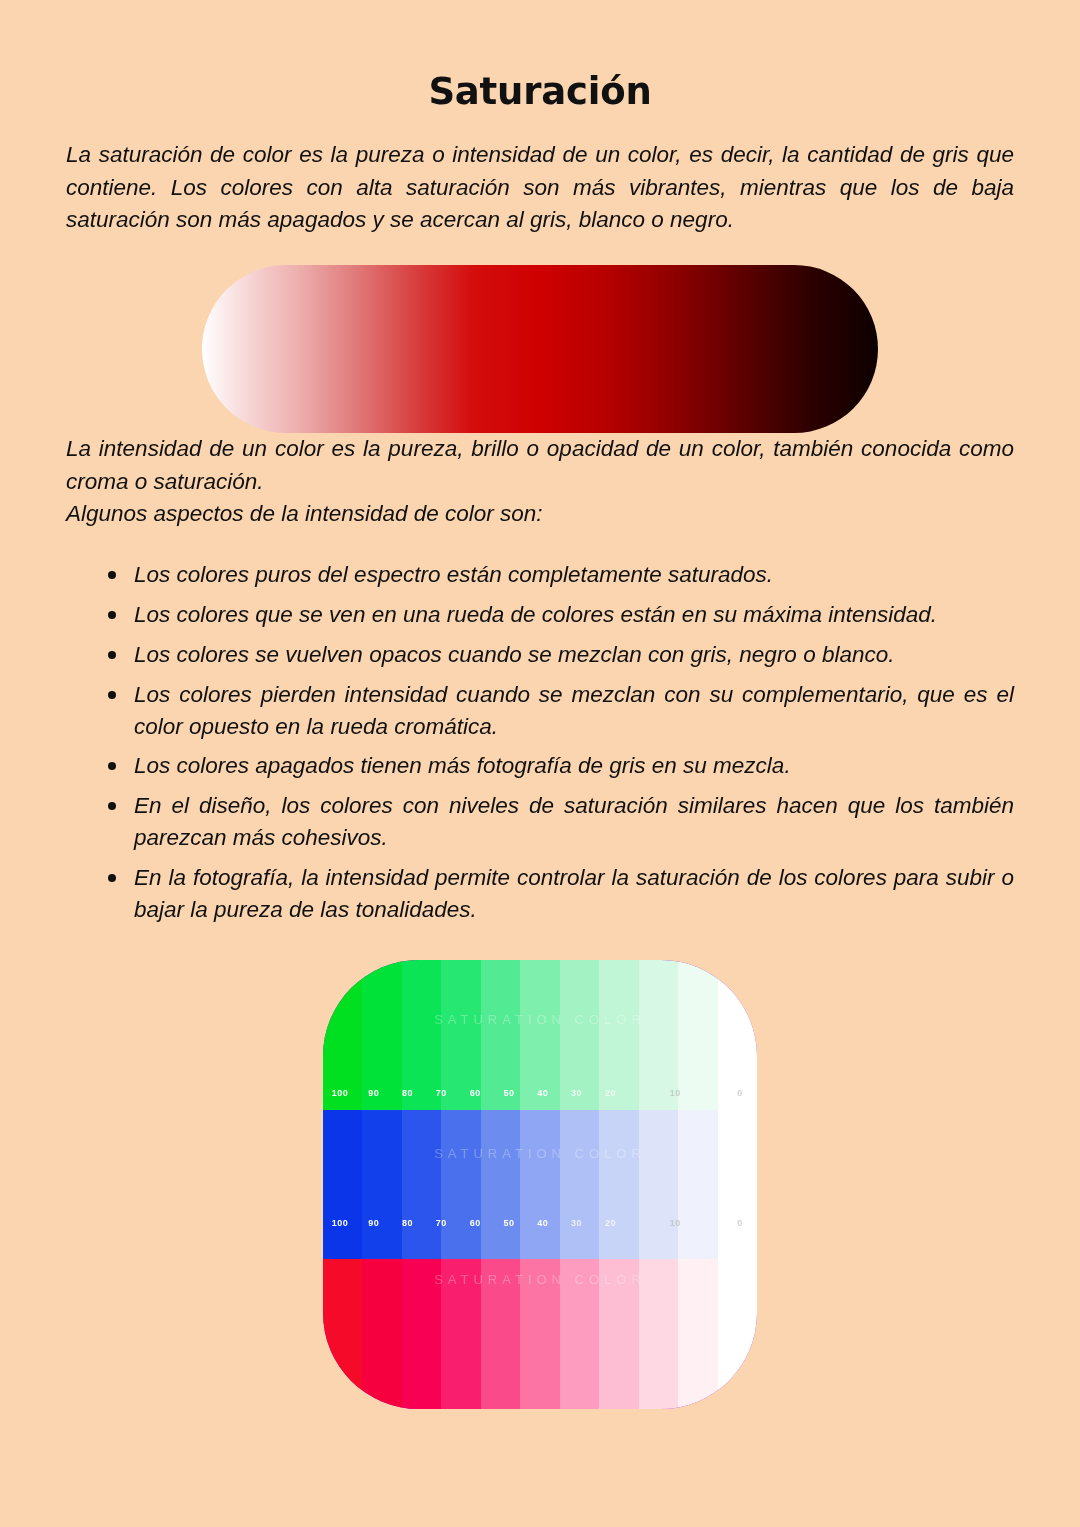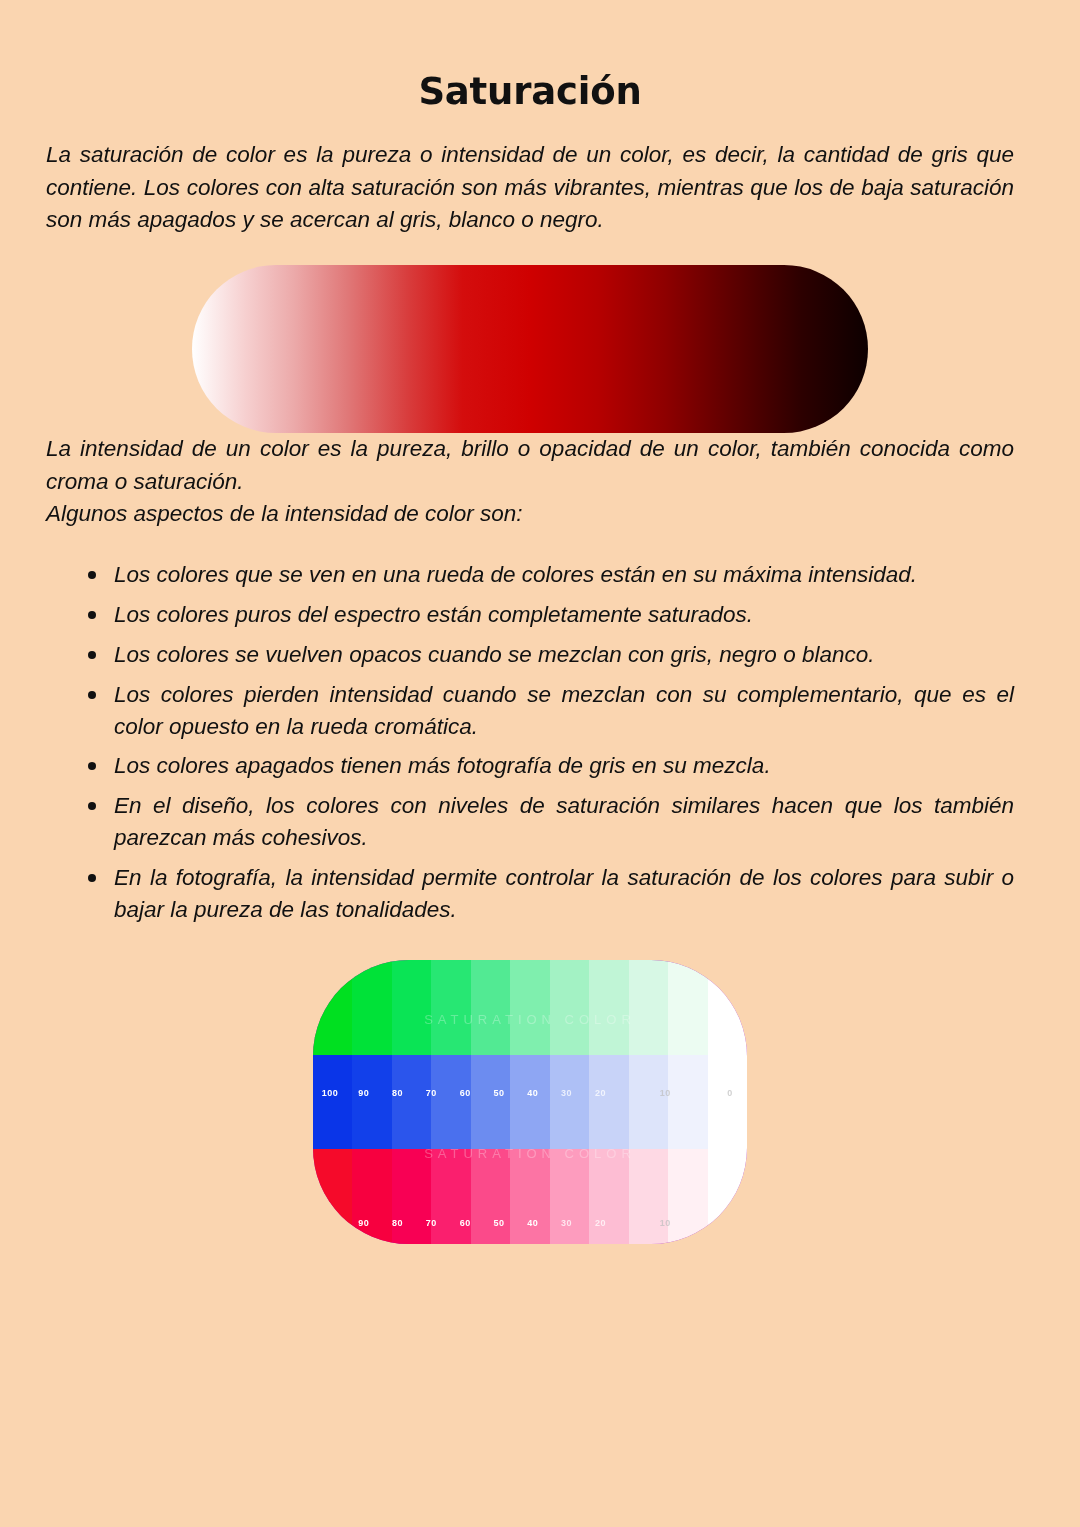--- a/index.html
+++ b/index.html
@@ -12,21 +12,21 @@
     background: #fad5b0;
     font-family: "Liberation Sans", sans-serif;
     color: #111111;
     overflow: hidden;
     position: relative;
   }
   .page {
     width: 1080px;
     height: 1527px;
     box-sizing: border-box;
-    padding: 70px 66px 0 46px;
+    padding: 70px 66px 0 66px;
     position: relative;
   }
   h1.section-title {
     font-family: "DejaVu Sans", sans-serif;
     font-size: 37px;
     font-weight: bold;
     text-align: center;
     margin: 0 0 26px 0;
     letter-spacing: -0.2px;
     color: #111;
@@ -100,21 +100,21 @@
   }
 
   
   .chart-wrap {
     margin-top: 34px;
     display: flex;
     justify-content: center;
   }
   .chart {
     width: 434px;
-    height: 284px;
+    height: 449px;
     border-radius: 96px;
     overflow: hidden;
     position: relative;
     background: #a21caf;
   }
   .chart-row {
     display: flex;
     width: 100%;
     height: 33.3333%;
     position: relative;
@@ -169,22 +169,22 @@
 
   <div class="sat-bar-wrap">
     <div class="sat-bar"></div>
   </div>
 
 
   <p class="body-text tight">La intensidad de un color es la pureza, brillo o opacidad de un color, también conocida como croma o saturación.</p>
   <p class="body-text">Algunos aspectos de la intensidad de color son:</p>
 
   <ul class="bullets">
+    <li>Los colores puros del espectro están completamente saturados.</li>
     <li>Los colores que se ven en una rueda de colores están en su máxima intensidad.</li>
-    <li>Los colores puros del espectro están completamente saturados.</li>
     <li>Los colores se vuelven opacos cuando se mezclan con gris, negro o blanco.</li>
     <li>Los colores pierden intensidad cuando se mezclan con su complementario, que es el color opuesto en la rueda cromática.</li>
     <li>Los colores apagados tienen más fotografía de gris en su mezcla.</li>
     <li>En el diseño, los colores con niveles de saturación similares hacen que los también parezcan más cohesivos.</li>
     <li>En la fotografía, la intensidad permite controlar la saturación de los colores para subir o bajar la pureza de las tonalidades.</li>
   </ul>
 
   <div class="chart-wrap">
     <div class="chart" id="saturation-chart">
       <div class="chart-row" id="row-green">

